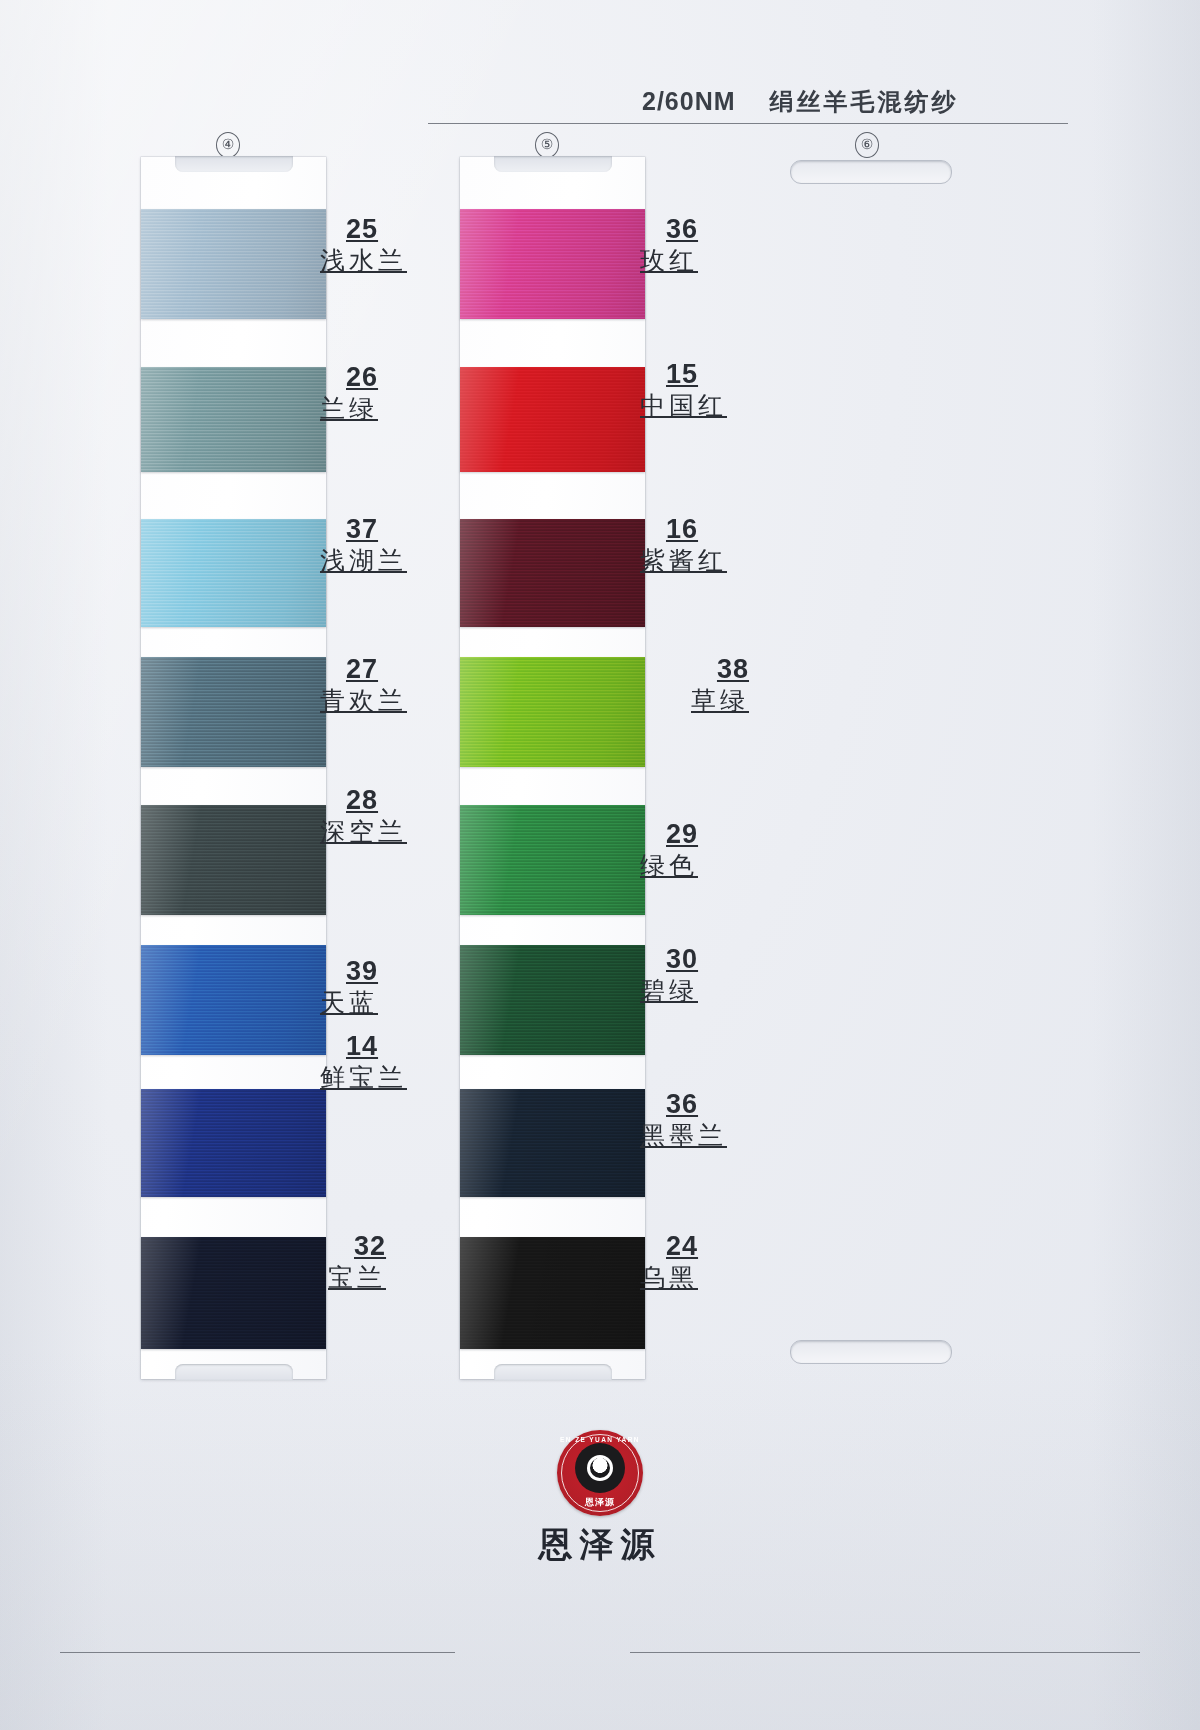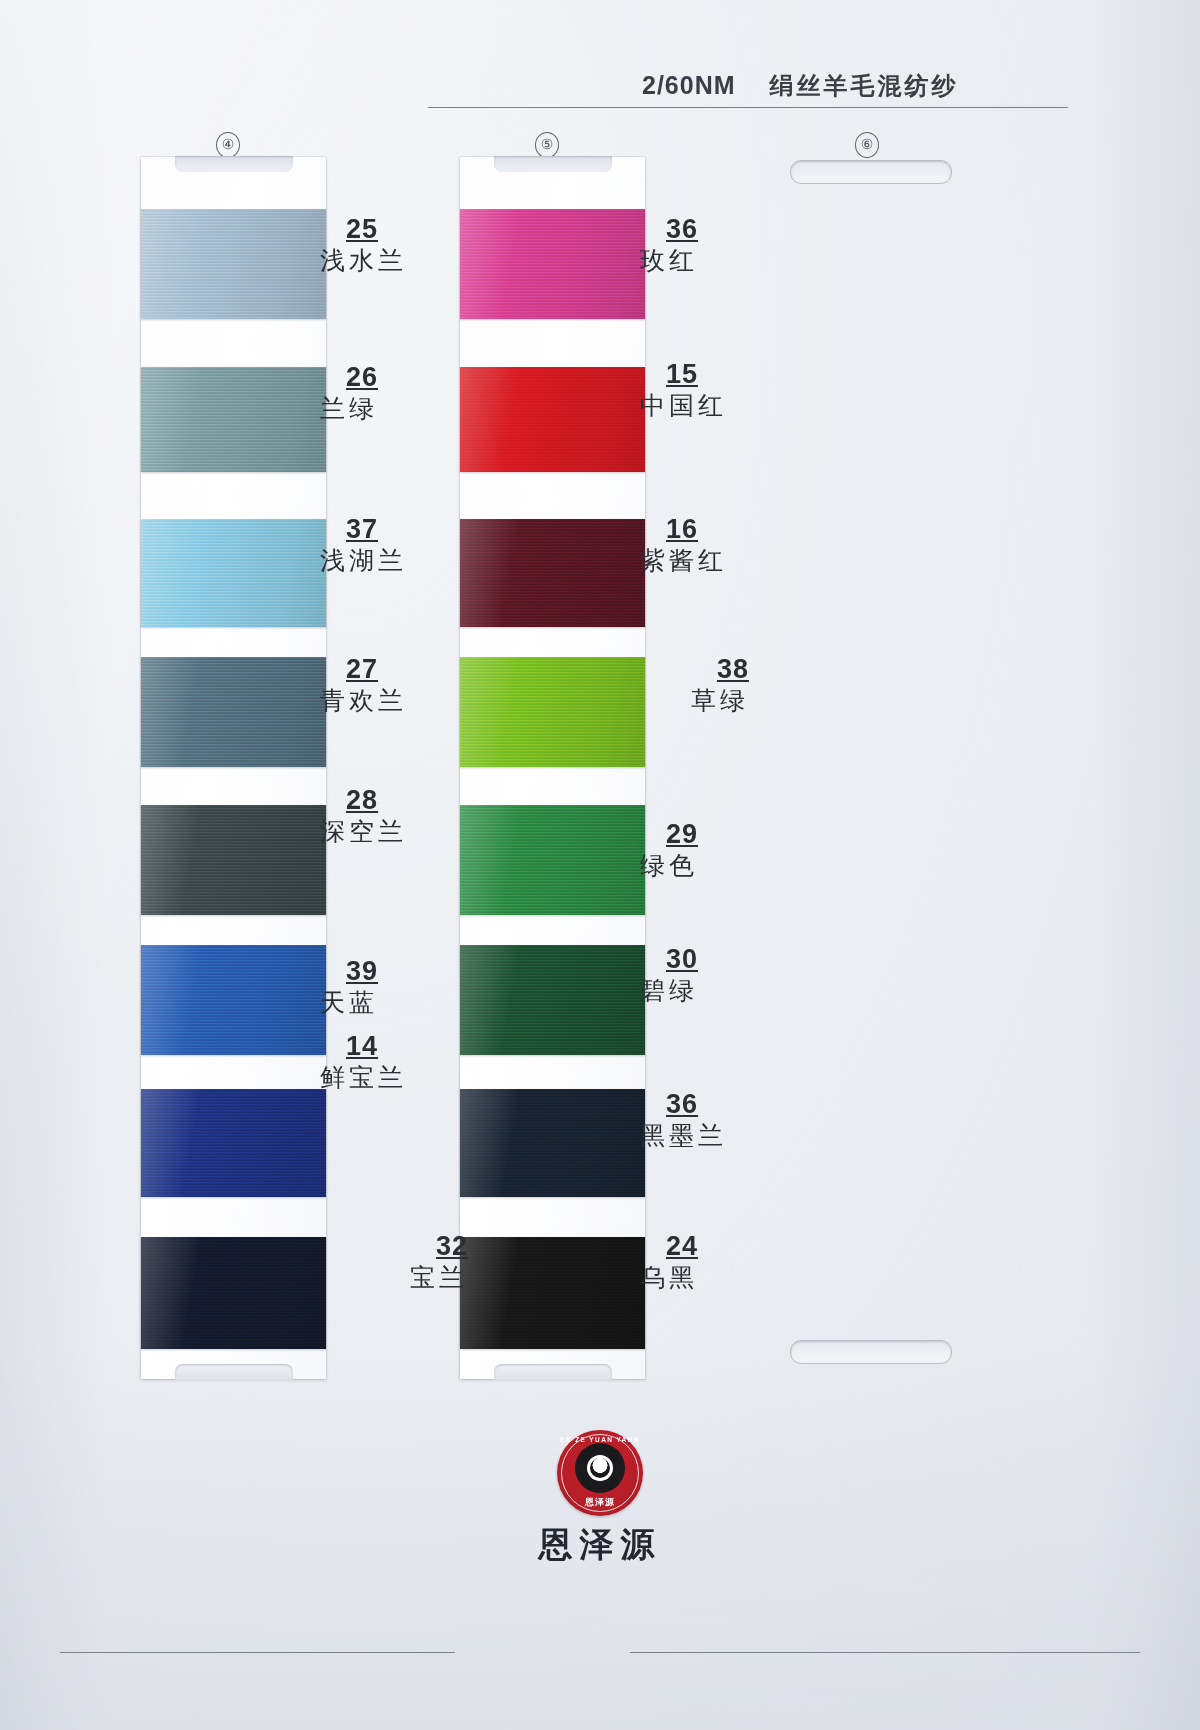--- a/index.html
+++ b/index.html
@@ -17,21 +17,21 @@
   
   #page:before{
     content:"";position:absolute;inset:0;pointer-events:none;
     background:
       linear-gradient(115deg, rgba(255,255,255,.55) 0%, rgba(255,255,255,0) 28%),
       linear-gradient(0deg, rgba(190,195,205,.25) 0%, rgba(255,255,255,0) 22%),
       linear-gradient(90deg, rgba(180,186,198,.22) 0%, rgba(255,255,255,0) 9%, rgba(255,255,255,0) 91%, rgba(178,184,196,.22) 100%);
   }
 
   
-  .hdr{position:absolute;left:428px;top:56px;width:640px;height:52px;}
+  .hdr{position:absolute;left:428px;top:72px;width:640px;height:52px;}
   .hdr-rule{position:absolute;left:0;bottom:0;width:640px;height:1px;background:#7c8088;}
   .hdr-text{
     position:absolute;left:214px;bottom:6px;white-space:nowrap;
     font-size:25px;letter-spacing:1px;color:#3a3f47;
     font-family:"Liberation Sans", sans-serif;font-weight:600;
   }
   .hdr-text .cn{font-family:"DejaVu Sans", sans-serif;font-weight:600;margin-left:34px;letter-spacing:3px;font-size:24px;}
 
   
   .marker{
@@ -79,21 +79,21 @@
 
   
   .lbl{position:absolute;width:160px;text-align:left;color:#2f333a;}
   .lbl .num{
     display:block;font-family:"Liberation Sans", sans-serif;
     font-size:27px;font-weight:700;letter-spacing:1px;line-height:1.05;
     color:#2a2e35;text-indent:26px;text-decoration:underline;
   }
   .lbl .name{
     display:block;font-family:"DejaVu Sans", sans-serif;
-    font-size:25px;letter-spacing:4px;line-height:1.25;color:#2a2e35;margin-top:2px;
+    font-size:25px;letter-spacing:4px;line-height:1.25;color:#2a2e35;margin-top:2px;text-decoration:underline;
   }
 
   
   .slot{
     position:absolute;width:160px;height:22px;border-radius:11px;
     border:1px solid #b9bec8;
     background:linear-gradient(#e7e9ef,#f4f5f8);
     box-shadow:inset 0 1px 2px rgba(140,146,158,.45);
   }
 
@@ -250,21 +250,21 @@
         <span class="name">深空兰</span>
       </div>
       <div class="lbl" style="left: 320px; top: 957px;">
         <span class="num">39</span>
         <span class="name">天蓝</span>
       </div>
       <div class="lbl" style="left: 320px; top: 1032px;">
         <span class="num">14</span>
         <span class="name">鲜宝兰</span>
       </div>
-      <div class="lbl" style="left: 308px; top: 1232px; text-align: right;">
+      <div class="lbl" style="left: 328px; top: 1232px;">
         <span class="num">32</span>
         <span class="name">宝兰</span>
       </div>
     </div>
   <div id="lbl-c1">
       <div class="lbl" style="left: 640px; top: 215px;">
         <span class="num">36</span>
         <span class="name">玫红</span>
       </div>
       <div class="lbl" style="left: 640px; top: 360px;">

